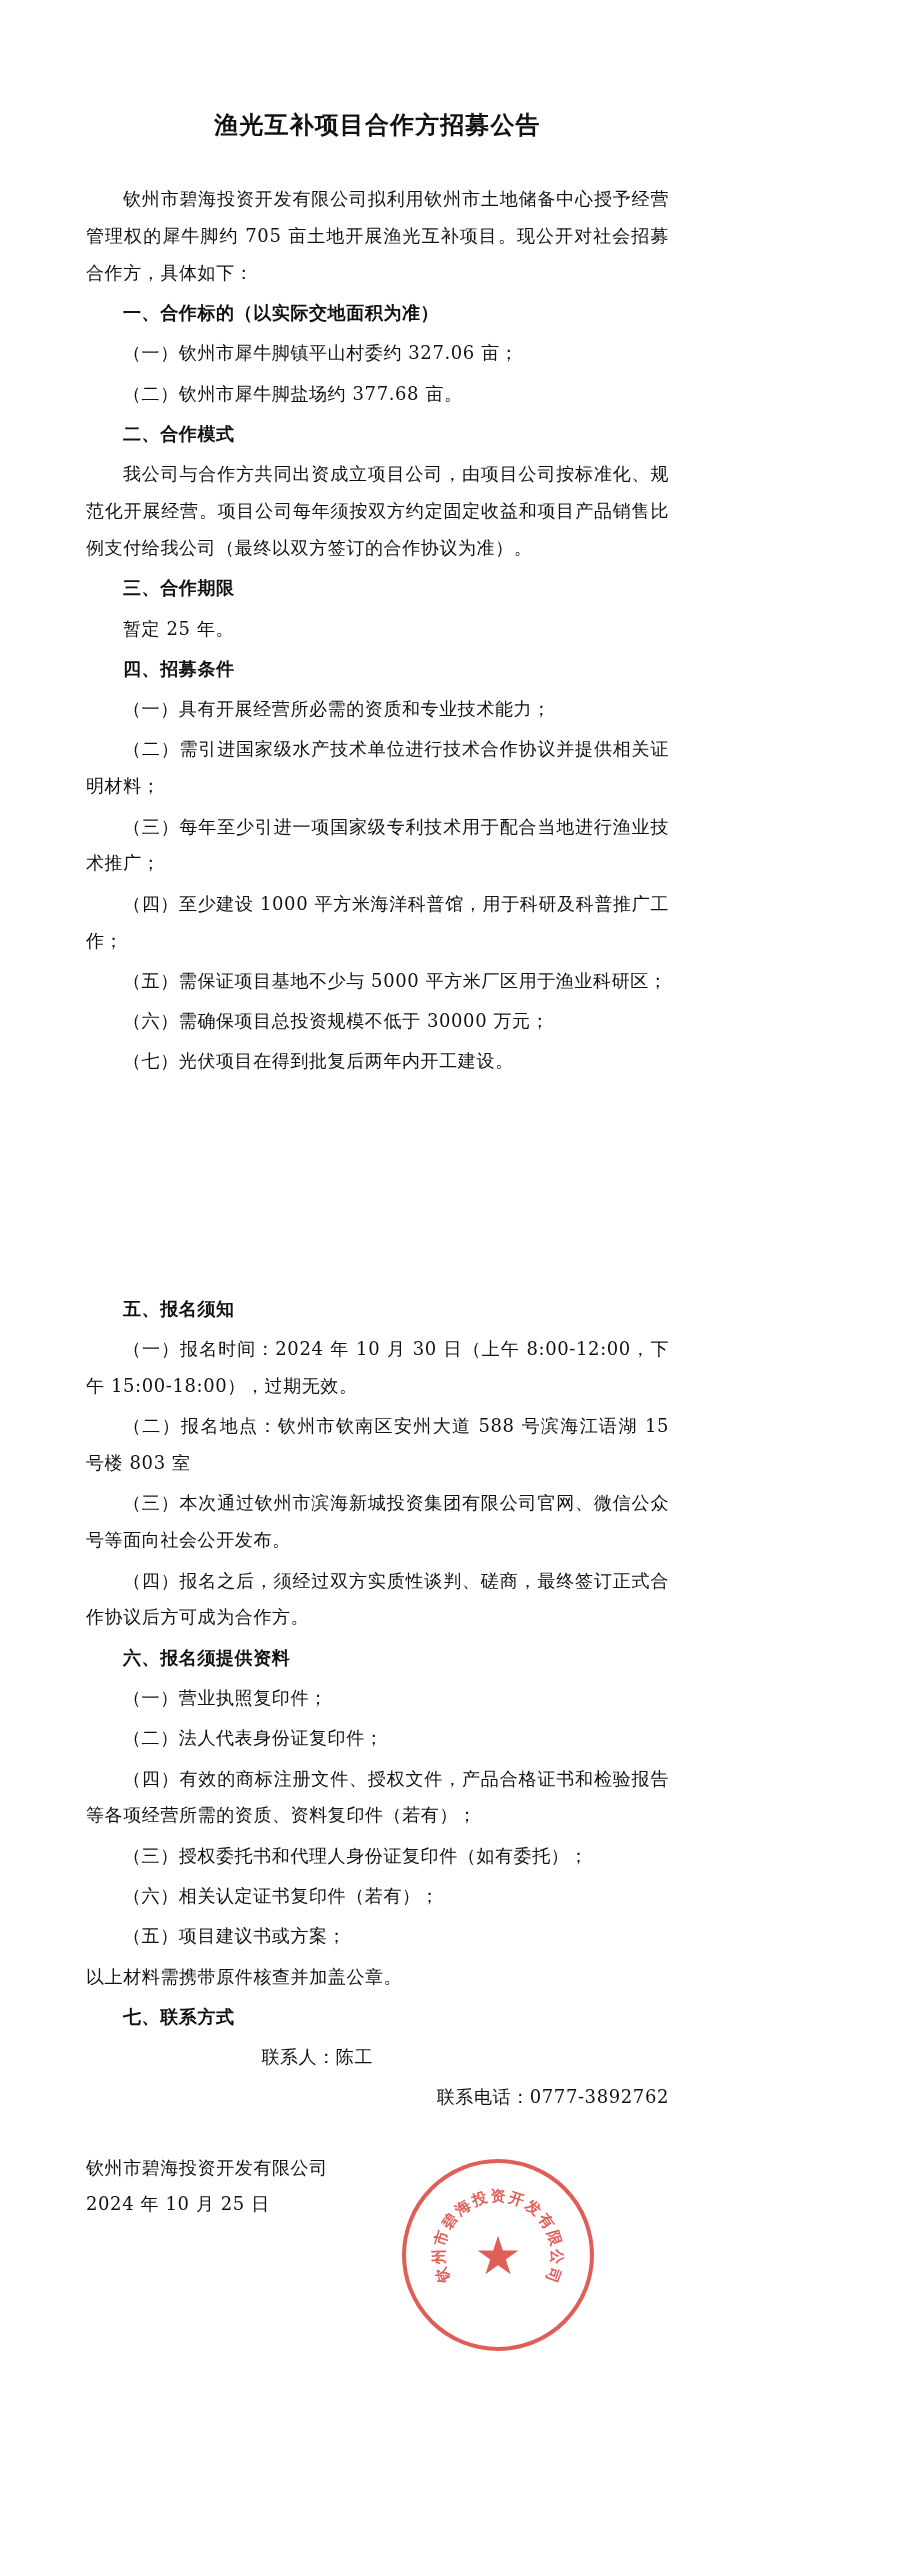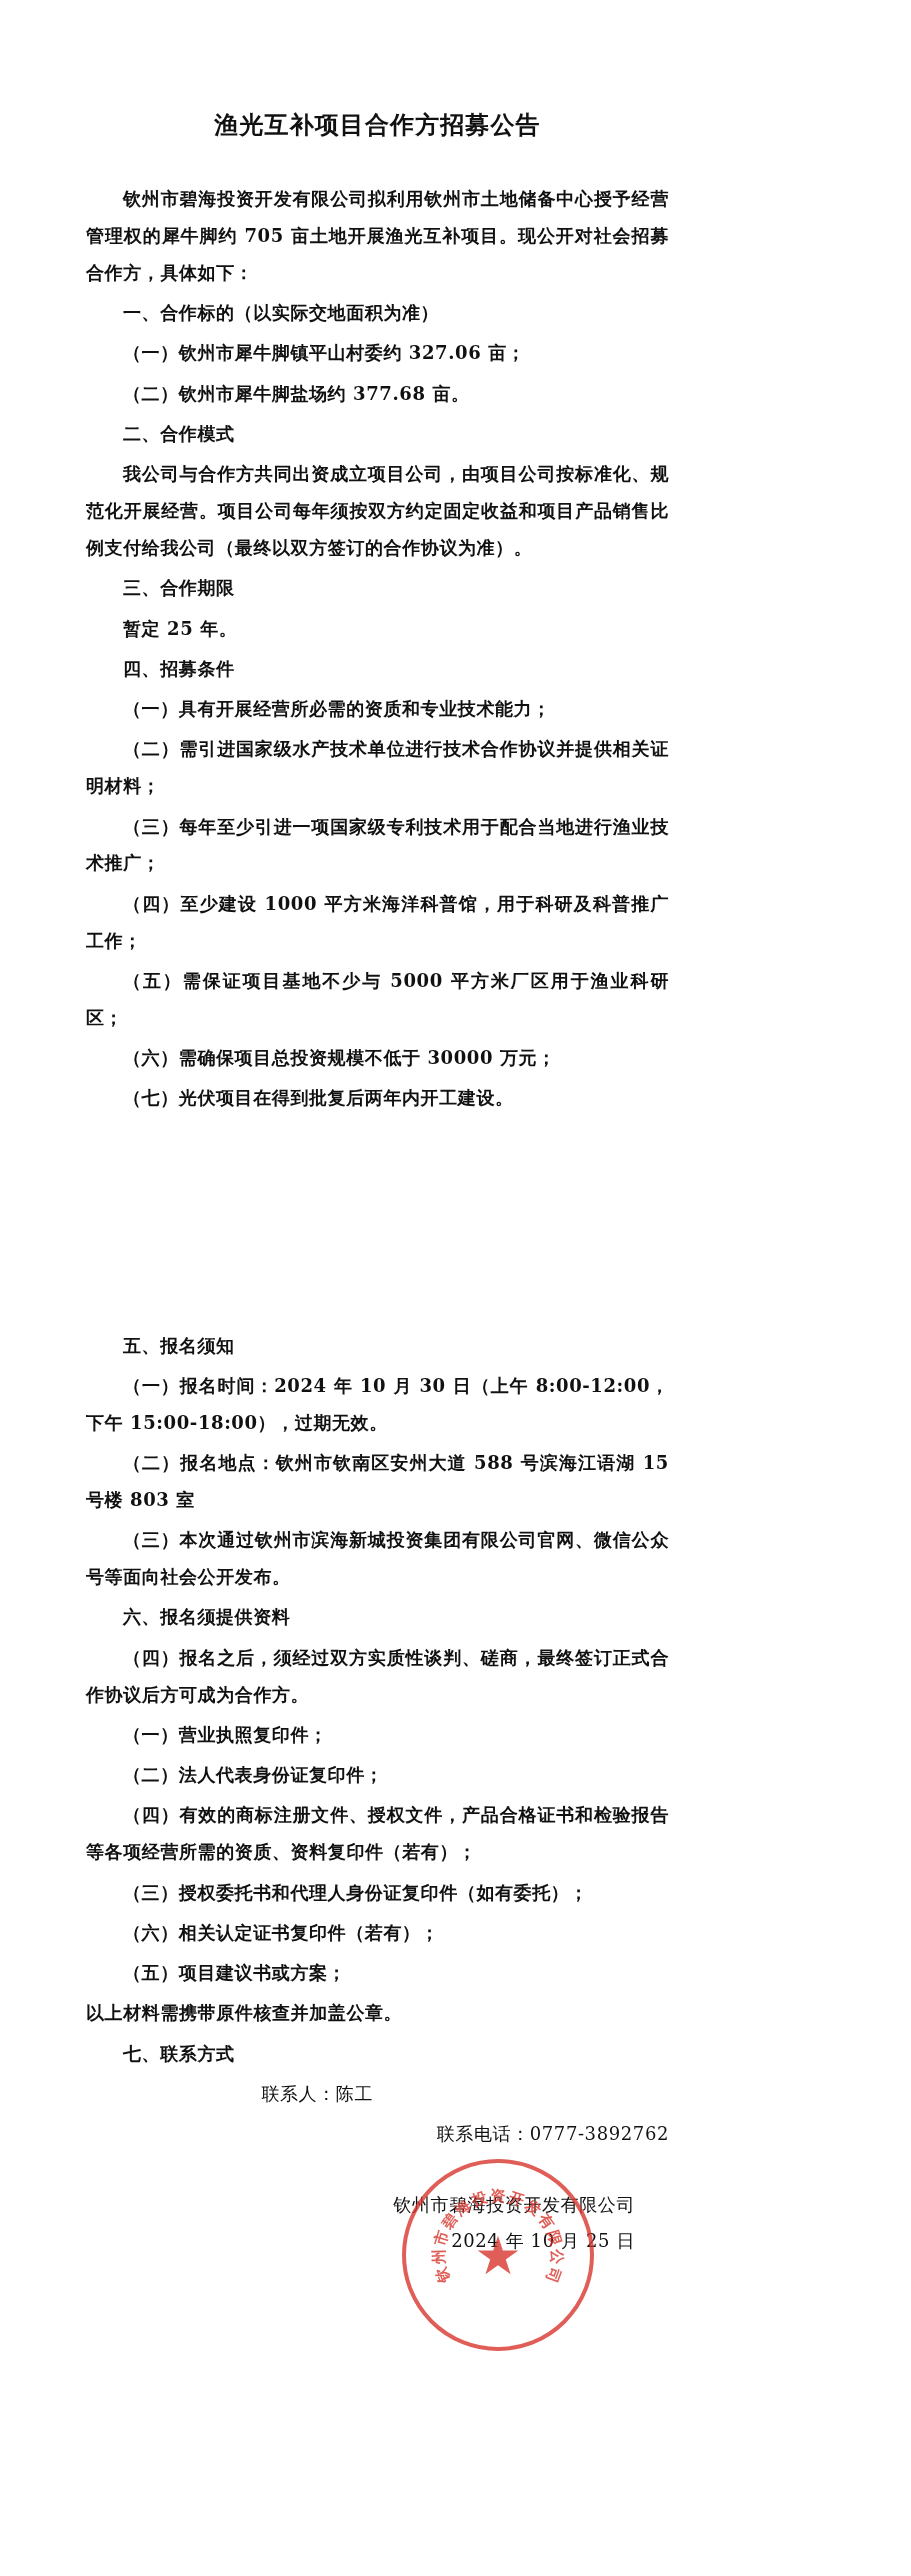--- a/index.html
+++ b/index.html
@@ -30,34 +30,33 @@
     margin: 23px 0 40px 0;
     font-family: "DejaVu Serif", "Liberation Serif", serif;
   }
   .para {
     font-size: 18px;
     line-height: 2.05;
     text-indent: 0;
     margin: 0 0 3.4px 0;
     letter-spacing: 0.6px;
     text-align: justify;
-    font-weight: bold;
   }
   .indent2 {
     text-indent: 37px;
   }
   .bold {
     font-weight: bold;
   }
   .spacer-block {
     height: 207px;
   }
   .sign-block {
     margin-top: 34px;
-    text-align: right;
+    text-align: left;
     padding-right: 34px;
   }
   .sign-line {
     font-size: 18px;
     line-height: 2.0;
     letter-spacing: 0.6px;
   }
   .contact-row {
     display: flex;
     font-size: 18px;
@@ -139,23 +138,23 @@
   <p class="para indent2">（五）需保证项目基地不少与 5000 平方米厂区用于渔业科研区；</p>
   <p class="para indent2">（六）需确保项目总投资规模不低于 30000 万元；</p>
   <p class="para indent2">（七）光伏项目在得到批复后两年内开工建设。</p>
 
   <div class="spacer-block"></div>
 
   <p class="para indent2 bold">五、报名须知</p>
   <p class="para indent2">（一）报名时间：2024 年 10 月 30 日（上午 8:00-12:00，下午 15:00-18:00），过期无效。</p>
   <p class="para indent2">（二）报名地点：钦州市钦南区安州大道 588 号滨海江语湖 15 号楼 803 室</p>
   <p class="para indent2">（三）本次通过钦州市滨海新城投资集团有限公司官网、微信公众号等面向社会公开发布。</p>
+  <p class="para indent2">（四）报名之后，须经过双方实质性谈判、磋商，最终签订正式合作协议后方可成为合作方。</p>
+
   <p class="para indent2 bold">六、报名须提供资料</p>
-
-  <p class="para indent2">（四）报名之后，须经过双方实质性谈判、磋商，最终签订正式合作协议后方可成为合作方。</p>
   <p class="para indent2">（一）营业执照复印件；</p>
   <p class="para indent2">（二）法人代表身份证复印件；</p>
   <p class="para indent2">（四）有效的商标注册文件、授权文件，产品合格证书和检验报告等各项经营所需的资质、资料复印件（若有）；</p>
   <p class="para indent2">（三）授权委托书和代理人身份证复印件（如有委托）；</p>
   <p class="para indent2">（六）相关认定证书复印件（若有）；</p>
   <p class="para indent2">（五）项目建议书或方案；</p>
   <p class="para">以上材料需携带原件核查并加盖公章。</p>
 
   <p class="para indent2 bold">七、联系方式</p>
   <div class="contact-row">

